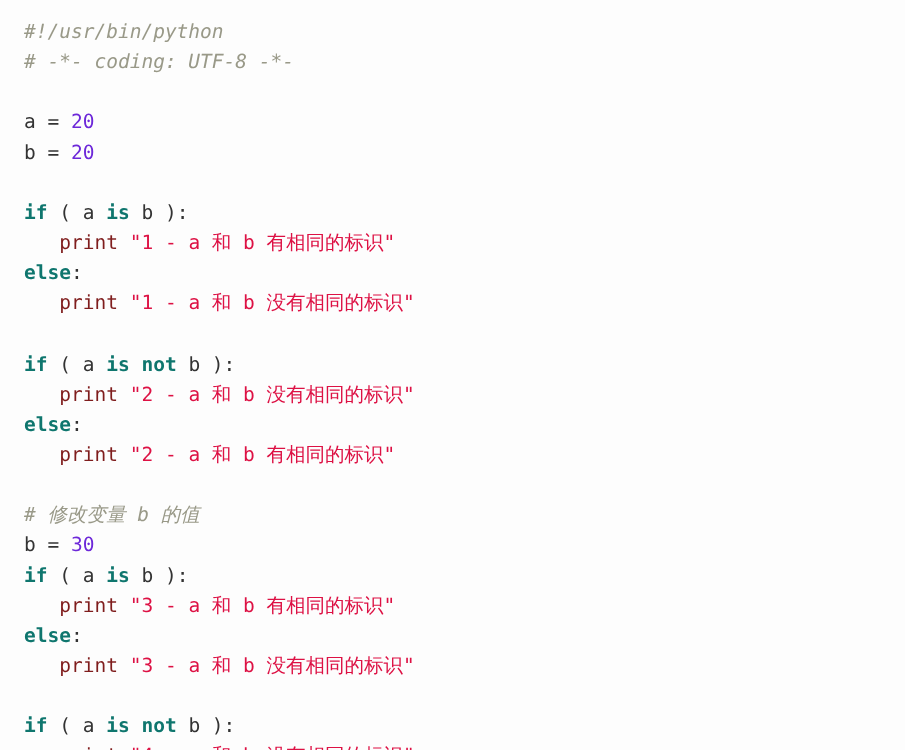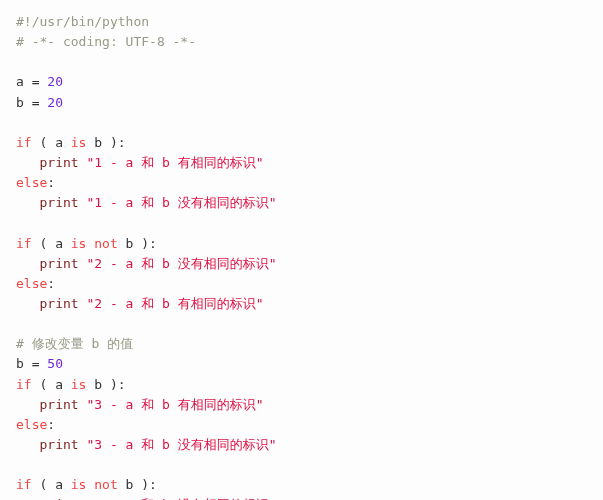--- a/index.html
+++ b/index.html
@@ -1,18 +1,18 @@
 <!DOCTYPE html>
 <html><head>
 <meta charset="utf-8">
 <style>
 body{margin:0;padding:12px 16px;font-family:Consolas,Monaco,monospace;font-size:13px;line-height:1.55;background:#fdfdfd;color:#333;width:603px;box-sizing:border-box;position:relative}
 pre{margin:0;font-family:inherit}
-.cm{color:#998;}
-.kw{color:#ef4444;font-weight:normal}
+.cm{color:#998;font-style:italic}
+.kw{color:#0f766e;font-weight:bold}
 .kw2{color:#7f1d1d}
 .nm{color:#333}
 .op{color:#333}
 .num{color:#6d28d9}
 .str{color:#d14}
 </style>
 </head>
 <body>
 
 <pre><span class="cm">#!/usr/bin/python</span>
@@ -25,21 +25,21 @@
    <span class="kw2">print</span> <span class="str">"1 - a 和 b 有相同的标识"</span>
 <span class="kw">else</span>:
    <span class="kw2">print</span> <span class="str">"1 - a 和 b 没有相同的标识"</span>
 
 <span class="kw">if</span> ( <span class="nm">a</span> <span class="kw">is not</span> <span class="nm">b</span> ):
    <span class="kw2">print</span> <span class="str">"2 - a 和 b 没有相同的标识"</span>
 <span class="kw">else</span>:
    <span class="kw2">print</span> <span class="str">"2 - a 和 b 有相同的标识"</span>
 
 <span class="cm"># 修改变量 b 的值</span>
-<span class="nm">b</span> <span class="op">=</span> <span class="num">50</span>
+<span class="nm">b</span> <span class="op">=</span> <span class="num">30</span>
 <span class="kw">if</span> ( <span class="nm">a</span> <span class="kw">is</span> <span class="nm">b</span> ):
    <span class="kw2">print</span> <span class="str">"3 - a 和 b 有相同的标识"</span>
 <span class="kw">else</span>:
    <span class="kw2">print</span> <span class="str">"3 - a 和 b 没有相同的标识"</span>
 
 <span class="kw">if</span> ( <span class="nm">a</span> <span class="kw">is not</span> <span class="nm">b</span> ):
    <span class="kw2">print</span> <span class="str">"4 - a 和 b 没有相同的标识"</span>
 :
     </pre>
 

